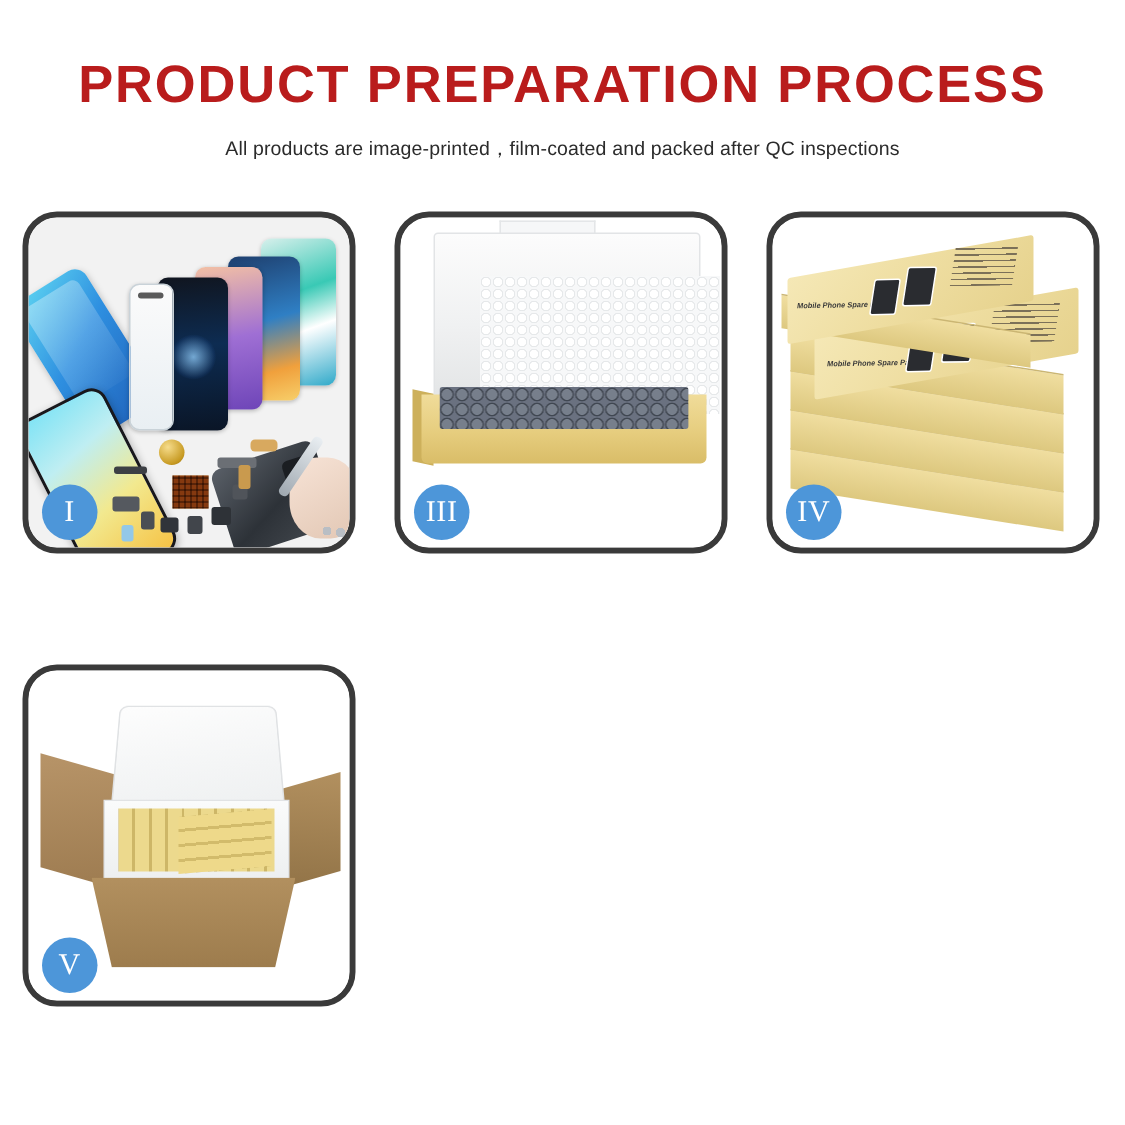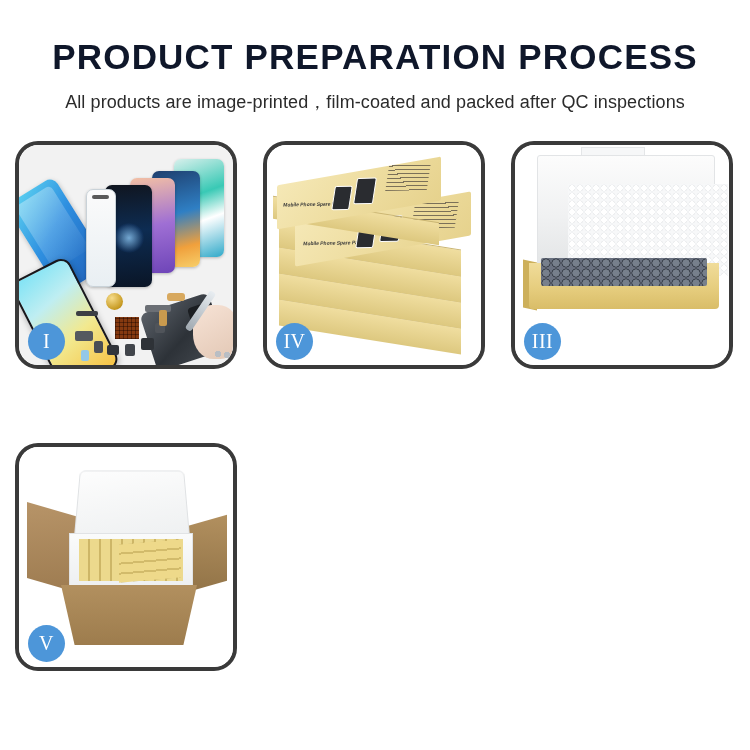--- a/index.html
+++ b/index.html
@@ -17,26 +17,26 @@
 
   
   .header {
     text-align: center;
     padding-top: 38px;
   }
   .title {
     font-size: 35px;
     letter-spacing: 1.2px;
     font-weight: bold;
-    color: #0f172a;
+    color: #b91c1c;
     line-height: 1.1;
     white-space: nowrap;
   }
   .subtitle {
-    font-size: 18px;
+    font-size: 13px;
     color: #2b2b2b;
     margin-top: 13px;
     letter-spacing: 0.1px;
     white-space: nowrap;
     text-align: center;
   }
 
   
   .grid {
     position: absolute;
@@ -381,20 +381,33 @@
       <div class="chip c11"></div>
       <div class="hand"></div>
       <div class="screwdriver"></div>
       <div class="screws"></div>
     </div>
     <div class="badge">I</div>
   </div>
 
 
   <div class="panel">
+    <div class="panel-inner p3">
+      <div class="lid-tab"></div>
+      <div class="lid">
+        <div class="foam"></div>
+      </div>
+      <div class="box-left-flap"></div>
+      <div class="box-bottom"></div>
+      <div class="box-inner-bubble"></div>
+    </div>
+    <div class="badge">III</div>
+  </div>
+
+  <div class="panel">
     <div class="panel-inner p4">
       <div class="stack">
 
         <div class="sb-front" style="left:6px;  top:150px; width:182px; height:26px; transform:skewY(9deg);"></div>
         <div class="sb-front" style="left:6px;  top:124px; width:182px; height:26px; transform:skewY(9deg);"></div>
         <div class="sb-front" style="left:6px;  top:98px;  width:182px; height:26px; transform:skewY(9deg);"></div>
         <div class="sb-front" style="left:6px;  top:72px;  width:182px; height:26px; transform:skewY(9deg);"></div>
 
         <div class="sb-top" style="left:22px; top:44px; width:176px; height:44px; transform:skewY(-10deg); border-radius:2px;">
           <div class="slab" style="left:8px; top:24px; transform:rotate(9deg);">Mobile Phone Spare Parts</div>
@@ -406,33 +419,20 @@
         <div class="sb-front" style="left:0px; top:46px; width:166px; height:22px; transform:skewY(9deg);"></div>
         <div class="sb-top" style="left:4px; top:8px; width:164px; height:44px; transform:skewY(-10deg); border-radius:2px;">
           <div class="slab" style="left:6px; top:22px; transform:rotate(9deg);">Mobile Phone Spare Parts</div>
           <div class="sphone" style="left:56px; top:12px; width:16px; height:22px; transform:rotate(9deg);"></div>
           <div class="sphone" style="left:78px; top:8px; width:18px; height:24px; transform:rotate(9deg);"></div>
           <div class="slines" style="left:110px; top:2px; width:42px; height:26px; transform:rotate(9deg);"></div>
         </div>
       </div>
     </div>
     <div class="badge">IV</div>
-  </div>
-
-  <div class="panel">
-    <div class="panel-inner p3">
-      <div class="lid-tab"></div>
-      <div class="lid">
-        <div class="foam"></div>
-      </div>
-      <div class="box-left-flap"></div>
-      <div class="box-bottom"></div>
-      <div class="box-inner-bubble"></div>
-    </div>
-    <div class="badge">III</div>
   </div>
 
   <div class="panel">
     <div class="panel-inner p5">
       <div class="v-flap-l"></div>
       <div class="v-flap-r"></div>
       <div class="v-lid"></div>
       <div class="v-foam"></div>
       <div class="v-contents"></div>
       <div class="v-contents2"></div>

